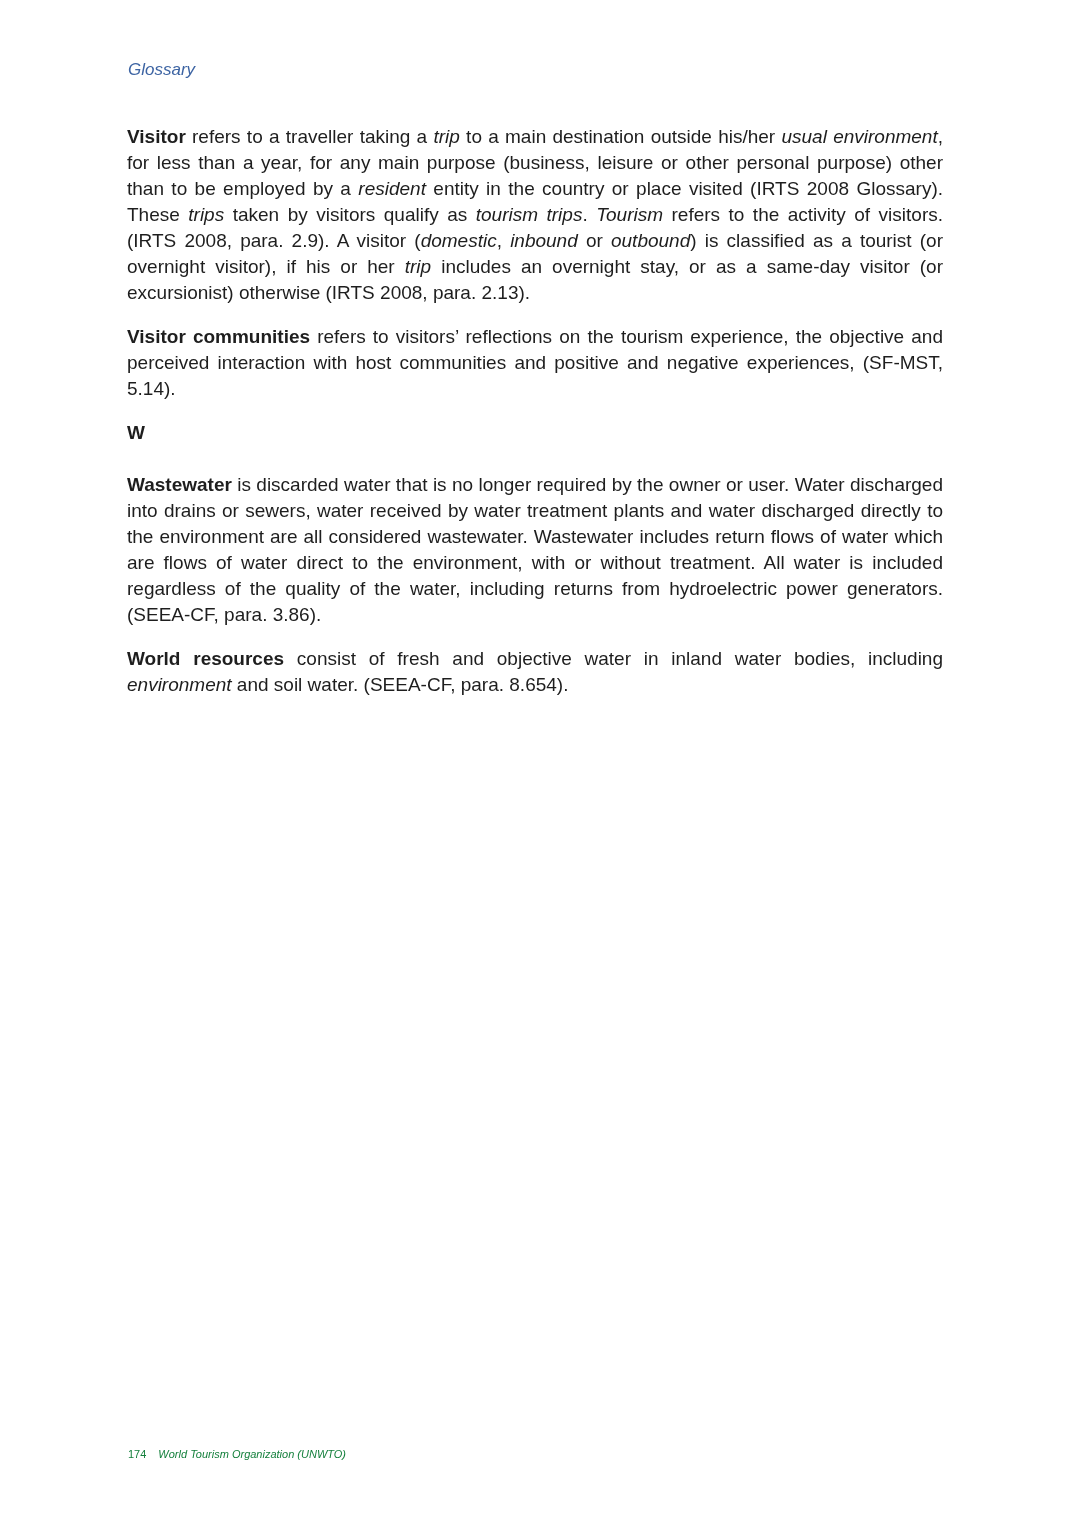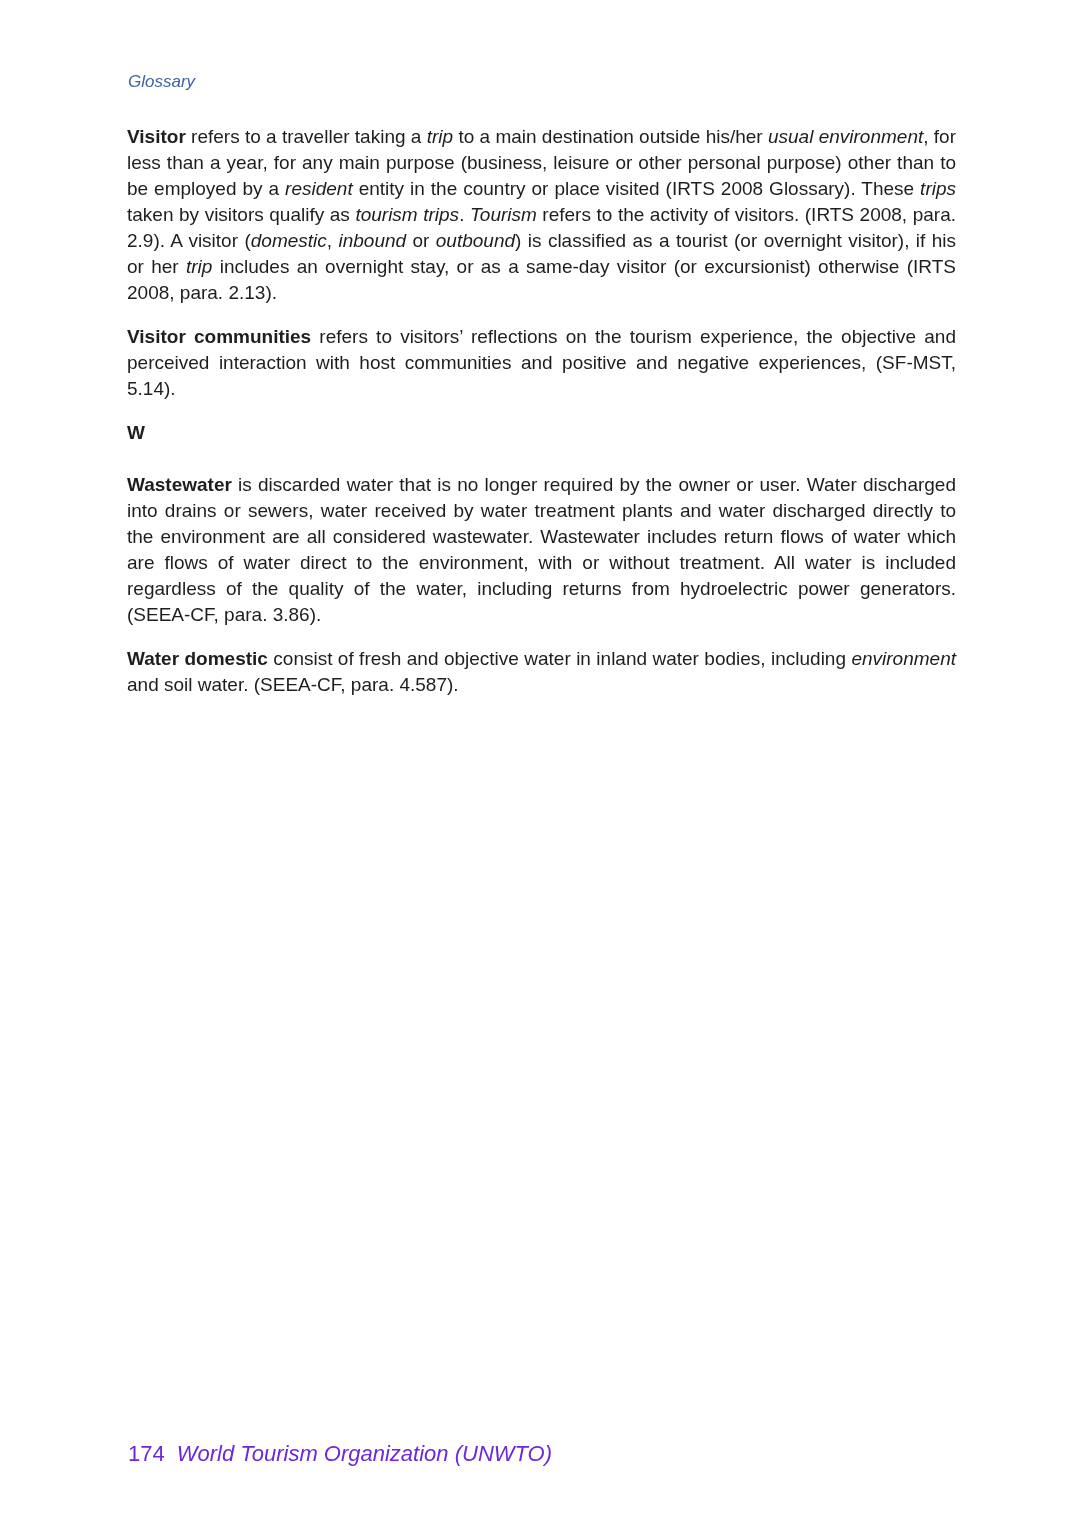--- a/index.html
+++ b/index.html
@@ -11,55 +11,55 @@
     position: relative;
     width: 1080px;
     height: 1528px;
     background: #ffffff;
     font-family: "Liberation Sans", "DejaVu Sans", sans-serif;
     overflow: hidden;
   }
   .running-header {
     position: absolute;
     left: 128px;
-    top: 72px;
+    top: 60px;
     font-size: 17px;
     line-height: 20px;
     font-style: italic;
     color: #3d64a3;
   }
   .content {
     position: absolute;
     left: 127px;
     top: 124px;
     width: 829px;
     color: #1e1e1e;
     font-size: 19px;
     line-height: 26px;
   }
   .para {
-    margin: 0 0 18px 0;
+    margin: 0 13px 18px 0;
     text-align: justify;
     text-align-last: left;
   }
   .section-letter {
     margin: 6px 0 26px 0;
     font-weight: bold;
     text-align: left;
   }
   .run.normal { font-style: normal; font-weight: normal; }
   .run.bold   { font-weight: bold; }
   .run.italic { font-style: italic; }
   .running-footer {
     position: absolute;
     left: 128px;
     top: 1444px;
-    font-size: 22px;
+    font-size: 11px;
     line-height: 20px;
-    color: #6d28d9;
+    color: #15803d;
   }
   .running-footer .page-number {
     font-style: normal;
     margin-right: 12px;
   }
   .running-footer .footer-title {
     font-style: italic;
   }
 </style>
 </head>
@@ -72,21 +72,21 @@
   <div class="content">
 
     <p class="para"><span class="run bold">Visitor</span><span class="run normal"> refers to a traveller taking a </span><span class="run italic">trip</span><span class="run normal"> to a main destination outside his/her </span><span class="run italic">usual environment</span><span class="run normal">, for less than a year, for any main purpose (business, leisure or other personal purpose) other than to be employed by a </span><span class="run italic">resident</span><span class="run normal"> entity in the country or place visited (IRTS 2008 Glossary). These </span><span class="run italic">trips</span><span class="run normal"> taken by visitors qualify as </span><span class="run italic">tourism trips</span><span class="run normal">. </span><span class="run italic">Tourism</span><span class="run normal"> refers to the activity of visitors. (IRTS 2008, para. 2.9). A visitor (</span><span class="run italic">domestic</span><span class="run normal">, </span><span class="run italic">inbound</span><span class="run normal"> or </span><span class="run italic">outbound</span><span class="run normal">) is classified as a tourist (or overnight visitor), if his or her </span><span class="run italic">trip</span><span class="run normal"> includes an overnight stay, or as a same-day visitor (or excursionist) otherwise (IRTS 2008, para. 2.13).</span></p>
 
     <p class="para"><span class="run bold">Visitor communities</span><span class="run normal"> refers to visitors’ reflections on the tourism experience, the objective and perceived interaction with host communities and positive and negative experiences, (SF-MST, 5.14).</span></p>
 
     <p class="para section-letter">W</p>
 
     <p class="para"><span class="run bold">Wastewater</span><span class="run normal"> is discarded water that is no longer required by the owner or user. Water discharged into drains or sewers, water received by water treatment plants and water discharged directly to the environment are all considered wastewater. Wastewater includes return flows of water which are flows of water direct to the environment, with or without treatment. All water is included regardless of the quality of the water, including returns from hydroelectric power generators. (SEEA-CF, para. 3.86).</span></p>
 
-    <p class="para"><span class="run bold">Water domestic</span><span class="run normal"> consist of fresh and objective water in inland water bodies, including </span><span class="run italic">environment</span><span class="run normal"> and soil water. (SEEA-CF, para. 4.587).</span></p>
+    <p class="para"><span class="run bold">World resources</span><span class="run normal"> consist of fresh and objective water in inland water bodies, including </span><span class="run italic">environment</span><span class="run normal"> and soil water. (SEEA-CF, para. 8.654).</span></p>
 
   </div>
 
   <div class="running-footer">
     <span class="page-number">174</span><span class="footer-title">World Tourism Organization (UNWTO)</span>
   </div>
 
 </div>
 
 </body></html>

